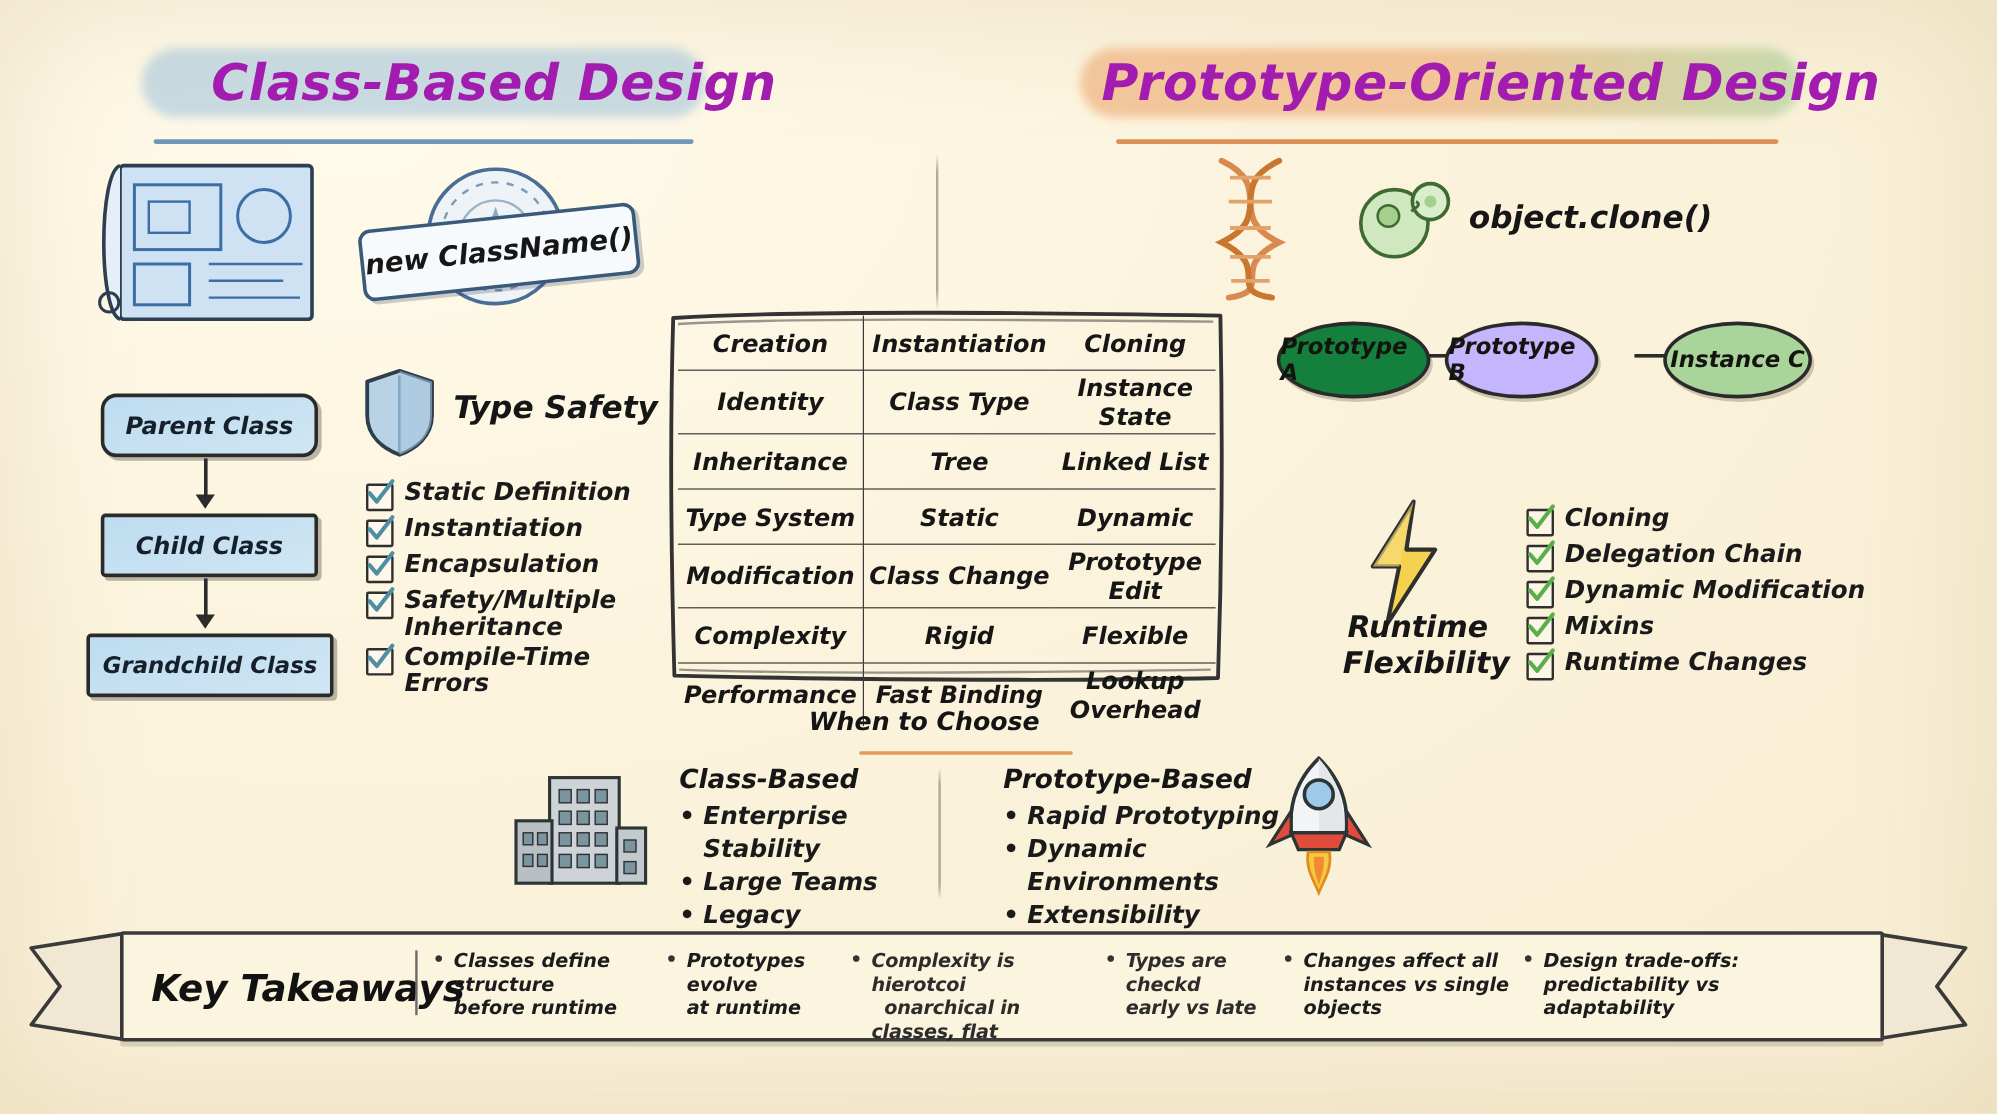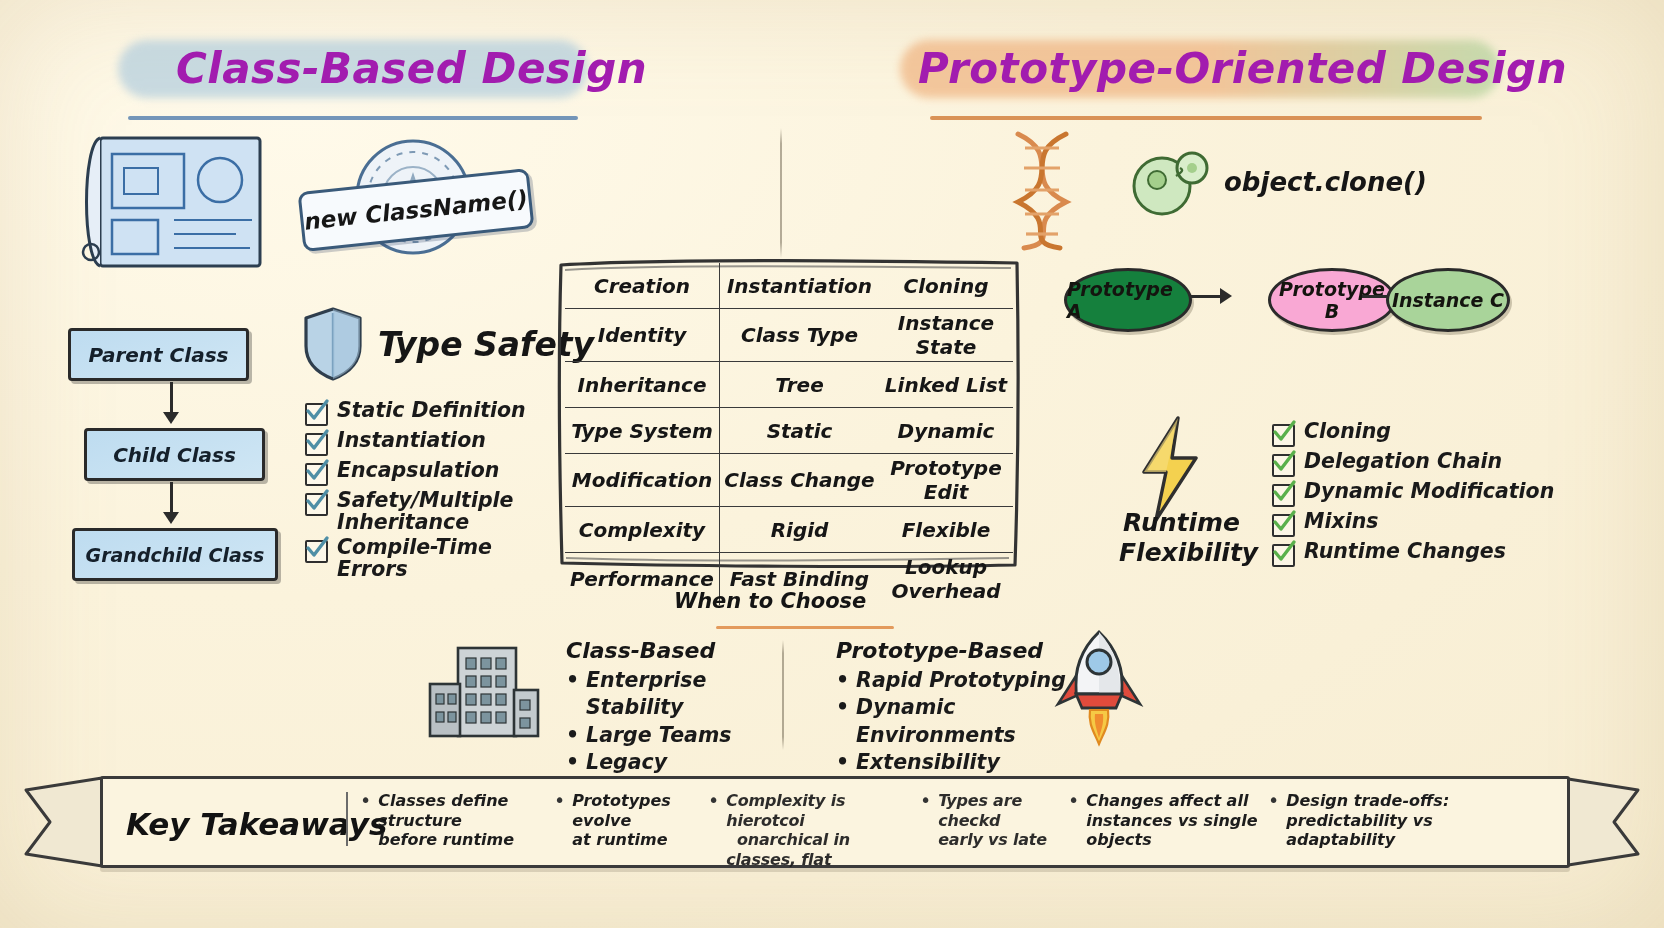--- a/index.html
+++ b/index.html
@@ -155,42 +155,42 @@
     <circle cx="61" cy="61" r="30" fill="none" stroke="#9bb2c7" stroke-width="2"></circle>
     <path d="M61 36 l6 18 -12 0 z" fill="#8fa9c0"></path>
   </svg>
   <div class="abs" style="left:300px;top:180px;width:226px;height:54px;transform:rotate(-6deg);
               background:#f7fafd;border:3.5px solid #3a5a7a;border-radius:10px;
               display:flex;align-items:center;justify-content:center;
               box-shadow:3px 3px 0 rgba(40,60,90,.24);">
     <span class="labeltext" style="font-size:23px;">new ClassName()</span>
   </div>
 
-  <div class="clsbox" style="left:68px;top:328px;width:175px;height:47px;">
+  <div class="clsbox" style="left:84px;top:328px;width:175px;height:47px;border-radius:13px;">
     <span>Parent Class</span>
   </div>
   <div class="arrowdown" style="left:170px;top:382px;height:33px;"></div>
   <div class="arrowhead" style="left:163px;top:412px;"></div>
 
   <div class="clsbox" style="left:84px;top:428px;width:175px;height:47px;">
     <span>Child Class</span>
   </div>
   <div class="arrowdown" style="left:170px;top:482px;height:33px;"></div>
   <div class="arrowhead" style="left:163px;top:512px;"></div>
 
   <div class="clsbox" style="left:72px;top:528px;width:200px;height:47px;font-size:19px;">
     <span>Grandchild Class</span>
   </div>
 
   <svg class="abs" style="left:302px;top:306px;" width="62" height="76" viewBox="0 0 62 76">
     <path d="M31 3 L58 12 V40 C58 58 44 68 31 73 C18 68 4 58 4 40 V12 Z" fill="#b9d3e6" stroke="#2f3e4d" stroke-width="3.2" stroke-linejoin="round"></path>
     <path d="M31 7 L31 71" stroke="#7ba2c0" stroke-width="2.4"></path>
     <path d="M31 3 L58 12 V40 C58 58 44 68 31 73 Z" fill="#a5c5dc" opacity=".55"></path>
   </svg>
-  <div class="abs labeltext" style="left:378px;top:325px;font-size:33px;">Type Safety</div>
+  <div class="abs labeltext" style="left:378px;top:325px;font-size:26px;">Type Safety</div>
 
   <div class="abs" style="left:305px;top:399px;width:250px;">
     <div class="checkrow">
       <span class="cbox">
         <svg width="26" height="26" viewBox="0 0 26 26">
             <path d="M4 13 L10 20 L23 3" fill="none" stroke="#4f8fa6" stroke-width="3.4" stroke-linecap="round" stroke-linejoin="round"></path>
           </svg>
       </span>
       <span class="cklabel">Static Definition</span>
     </div>
@@ -293,21 +293,21 @@
     <path d="M52 30 C58 26 60 24 56 22" fill="none" stroke="#3f6b33" stroke-width="2.4"></path>
   </svg>
   <div class="abs labeltext" style="left:1224px;top:167px;font-size:26px;">object.clone()</div>
 
   <div class="oval" style="left:1064px;top:268px;width:122px;height:58px;background:#15803d;">
     <span>Prototype A</span>
   </div>
   <div class="chainarrow" style="left:1190px;top:295px;width:32px;"></div>
   <div class="chainhead" style="left:1220px;top:288px;"></div>
 
-  <div class="oval" style="left:1268px;top:268px;width:122px;height:58px;background:#f9a8d4;text-align:center;">
+  <div class="oval" style="left:1204px;top:268px;width:122px;height:58px;background:#c4b5fd;">
     <span>Prototype B</span>
   </div>
   <div class="chainarrow" style="left:1362px;top:295px;width:32px;"></div>
   <div class="chainhead" style="left:1392px;top:288px;"></div>
 
   <div class="oval" style="left:1386px;top:268px;width:118px;height:58px;background:#a9d49a;">
     <span>Instance C</span>
   </div>
 
   <svg class="abs" style="left:1122px;top:414px;" width="96" height="110" viewBox="0 0 96 110">

